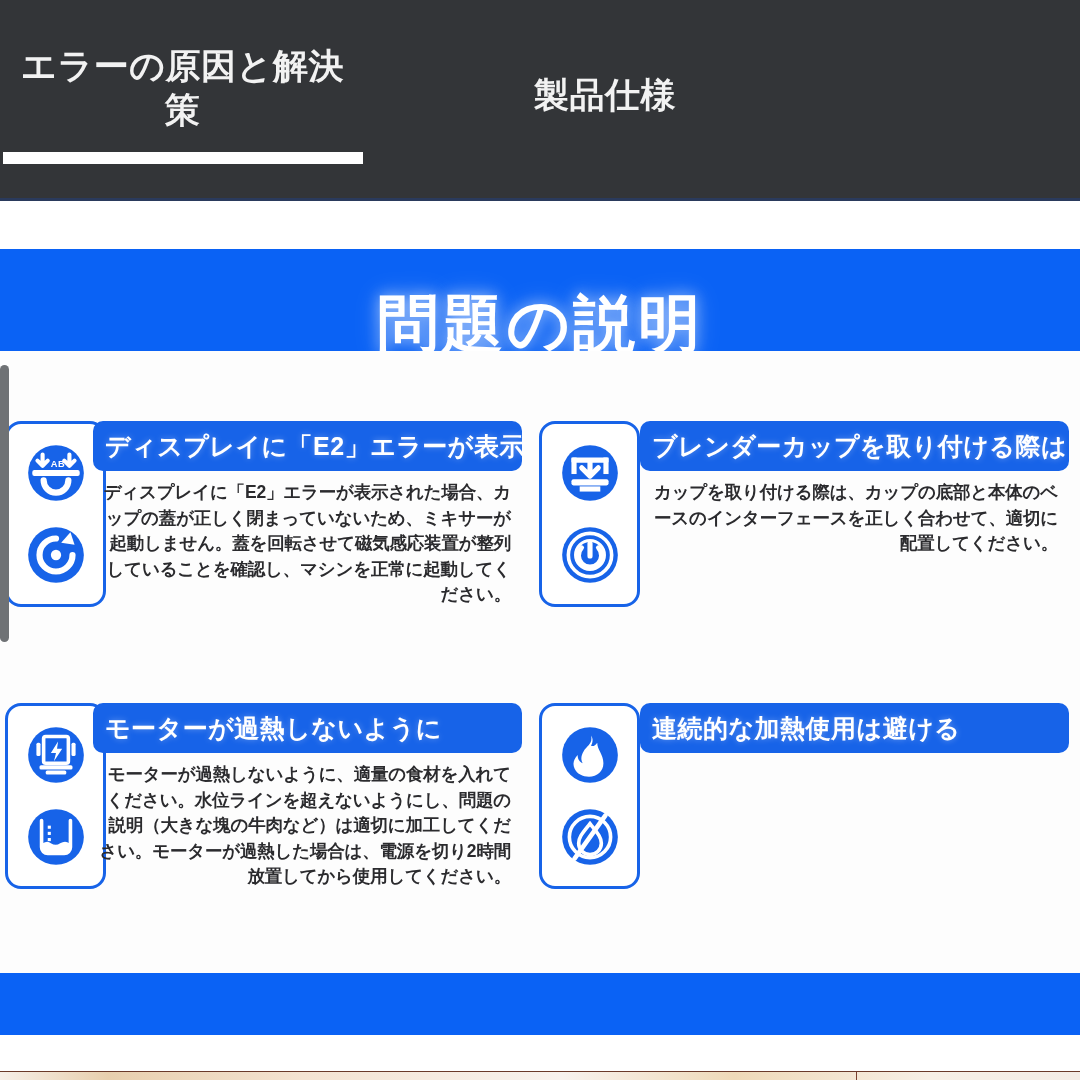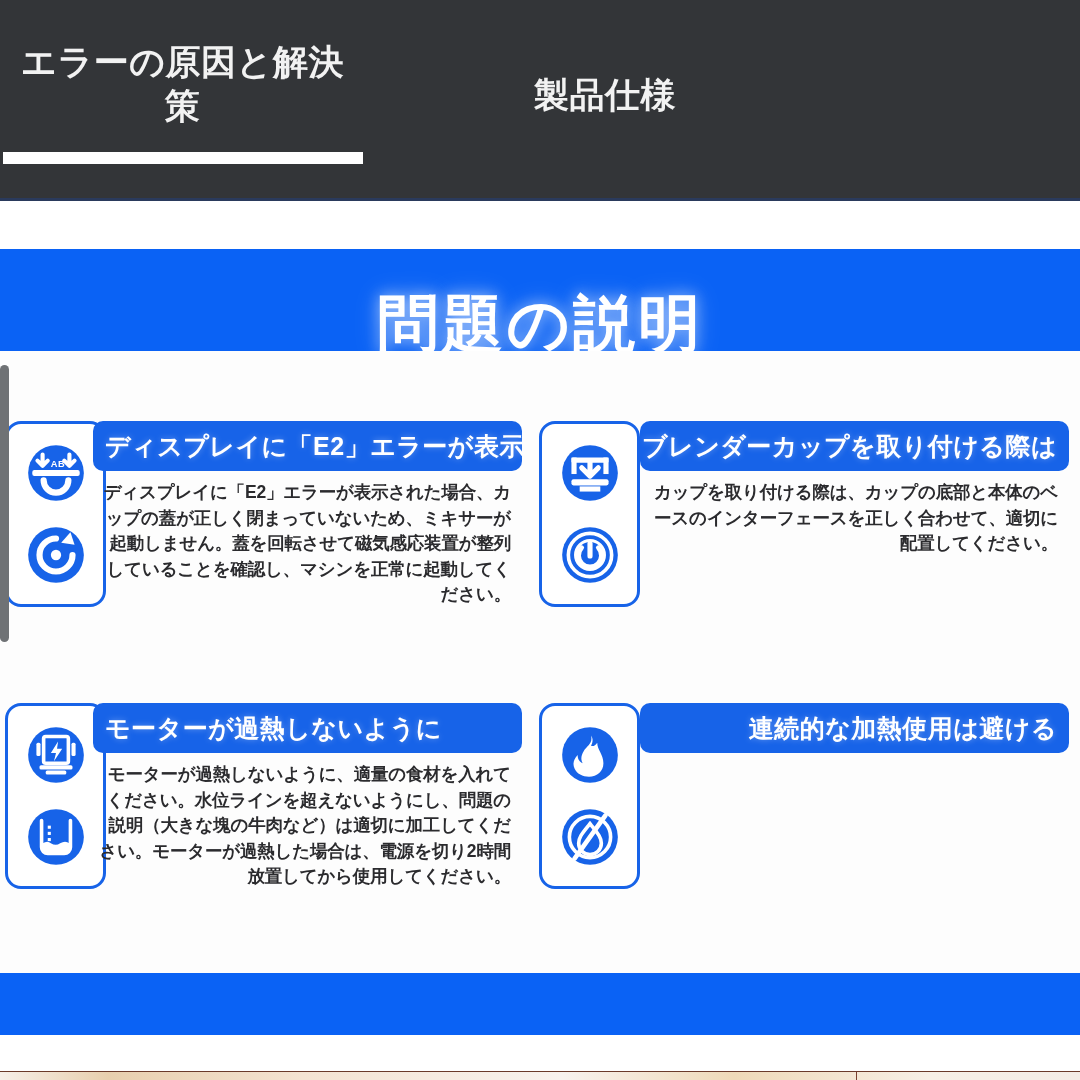--- a/index.html
+++ b/index.html
@@ -24,21 +24,21 @@
   .tab-label{
     color:#f2f2f2;
     font-size:35px;
     font-weight:700;
     line-height:1.25;
     text-align:center;
     letter-spacing:0.5px;
     display:block;
     width:100%;
   }
-  .tab-0{left:0;width:365px;padding:0 8px 24px 8px;font-family:Liberation Mono, monospace;}
+  .tab-0{left:0;width:365px;padding:0 8px 24px 8px;}
   .tab-1{left:365px;width:480px;padding:0 8px 10px 8px;}
   .tab-underline{
     position:absolute;left:3px;top:152px;width:360px;height:12px;
     background:#ffffff;
   }
   .navy-line{
     position:absolute;left:0;top:198px;width:1080px;height:3px;
     background:#2a3a5c;
   }
 
@@ -90,21 +90,21 @@
     display:flex;align-items:center;
     padding:0 12px;box-sizing:border-box;
     overflow:hidden;
   }
   .pill-text{
     color:#ffffff;font-size:25px;font-weight:700;white-space:nowrap;
     letter-spacing:0.5px;
     text-shadow:0 0 6px rgba(255,255,255,.35);
   }
   .card-c0 .pill{width:429px;}
-  .card-c1 .pill{width:429px;justify-content:flex-end;}
+  .card-c1 .pill{width:429px;}
 
   .desc{
     margin-top:9px;
     color:#2b2b2e;
     font-size:17.5px;
     line-height:25.5px;
     font-weight:600;
     letter-spacing:-0.2px;
     text-align:right;
     width:418px;

